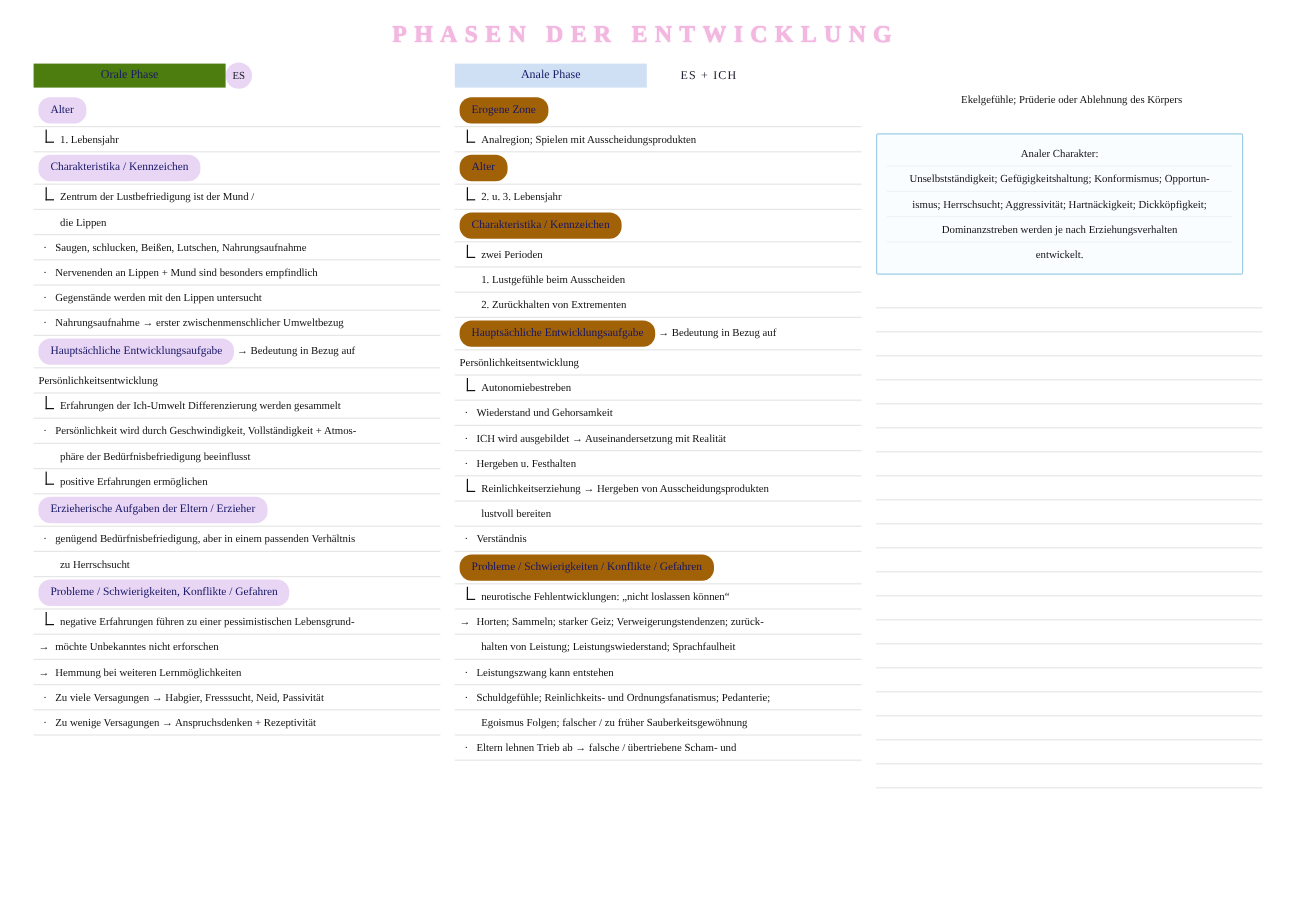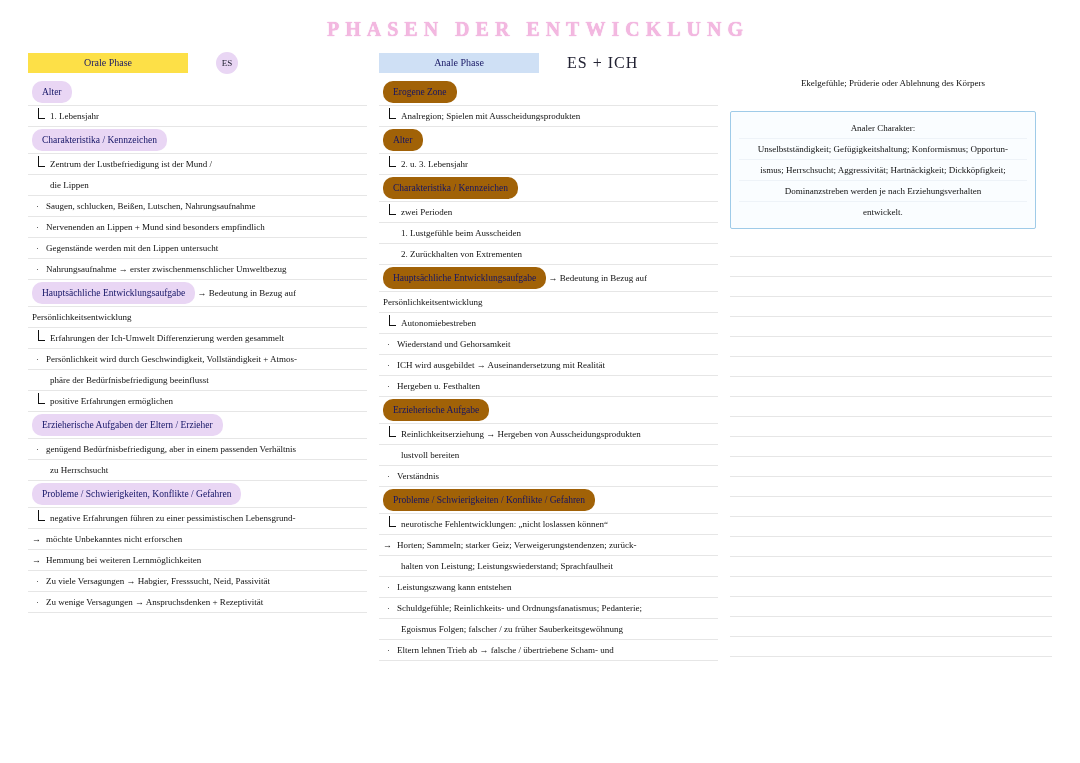--- a/index.html
+++ b/index.html
@@ -39,44 +39,43 @@
   .ribbon-body {
     height: 20px;
     line-height: 20px;
     padding: 0 14px;
     font-size: 10px;
     color: #1a1a66;
     position: relative;
     min-width: 160px;
     text-align: center;
   }
-  .ribbon-body.purple { background: #fde047; }
+  .ribbon-body.purple { background: #4d7c0f; }
   .ribbon-body.blue   { background: #cfe0f5; }
   
   .ribbon-notch {
     width:0;height:0;
     border-top:10px solid transparent;
     border-bottom:10px solid transparent;
     border-right:10px solid #fff;
     margin-left:-10px;
   }
   .badge {
     display:inline-block;
     border-radius:50%;
     width:22px;height:22px;
     line-height:22px;
     text-align:center;
-    margin-left:28px;
     font-size:9px;
     color:#223;
   }
   .badge.purple { background:#e9d6f4; }
   .tag-after {
     margin-left:28px;
-    font-size:16px;
+    font-size:10px;
     color:#223;
     letter-spacing:1px;
   }
   
   
   .pill {
     display:inline-block;
     padding:1px 10px;
     border-radius:10px;
     font-size:9.5px;
@@ -193,21 +192,20 @@
     <div class="line sub noarrow">1. Lustgefühle beim Ausscheiden</div>
     <div class="line sub noarrow">2. Zurückhalten von Extrementen</div>
 
     <div class="line"><span class="pill blue">Hauptsächliche Entwicklungsaufgabe</span> <span>→ Bedeutung in Bezug auf</span></div>
     <div class="line">Persönlichkeitsentwicklung</div>
     <div class="line sub">Autonomiebestreben</div>
     <div class="line bullet">Wiederstand und Gehorsamkeit</div>
     <div class="line bullet">ICH wird ausgebildet → Auseinandersetzung mit Realität</div>
     <div class="line bullet">Hergeben u. Festhalten</div>
 
-    <div class="line"><span class="pill blue">Erzieherische Aufgabe</span></div>
     <div class="line sub">Reinlichkeitserziehung → Hergeben von Ausscheidungsprodukten</div>
     <div class="line sub noarrow">lustvoll bereiten</div>
     <div class="line bullet">Verständnis</div>
 
     <div class="line"><span class="pill blue">Probleme / Schwierigkeiten / Konflikte / Gefahren</span></div>
     <div class="line sub">neurotische Fehlentwicklungen: „nicht loslassen können“</div>
     <div class="line arrow">Horten; Sammeln; starker Geiz; Verweigerungstendenzen; zurück-</div>
     <div class="line sub noarrow">halten von Leistung; Leistungswiederstand; Sprachfaulheit</div>
     <div class="line bullet">Leistungszwang kann entstehen</div>
     <div class="line bullet">Schuldgefühle; Reinlichkeits- und Ordnungsfanatismus; Pedanterie;</div>

